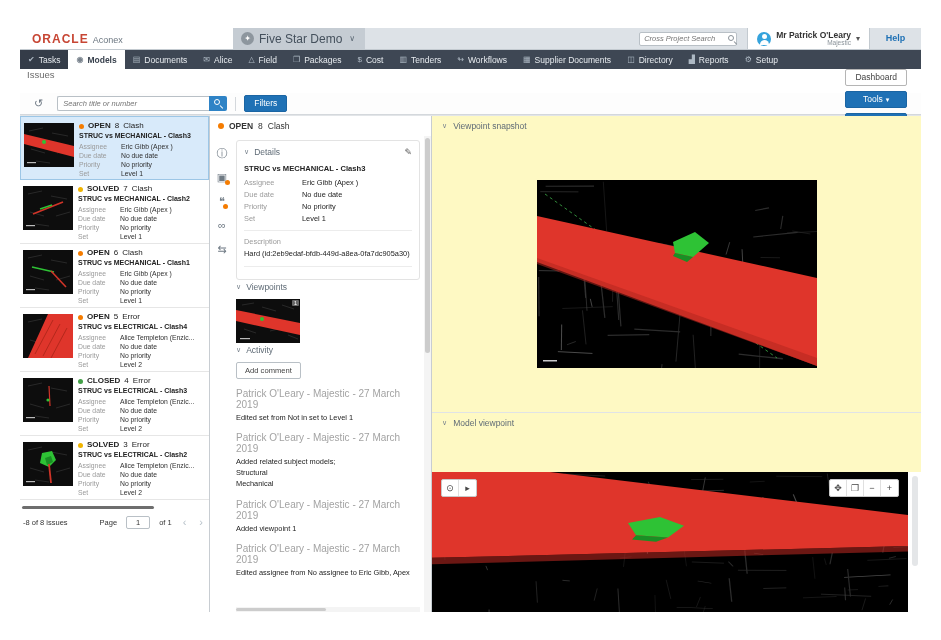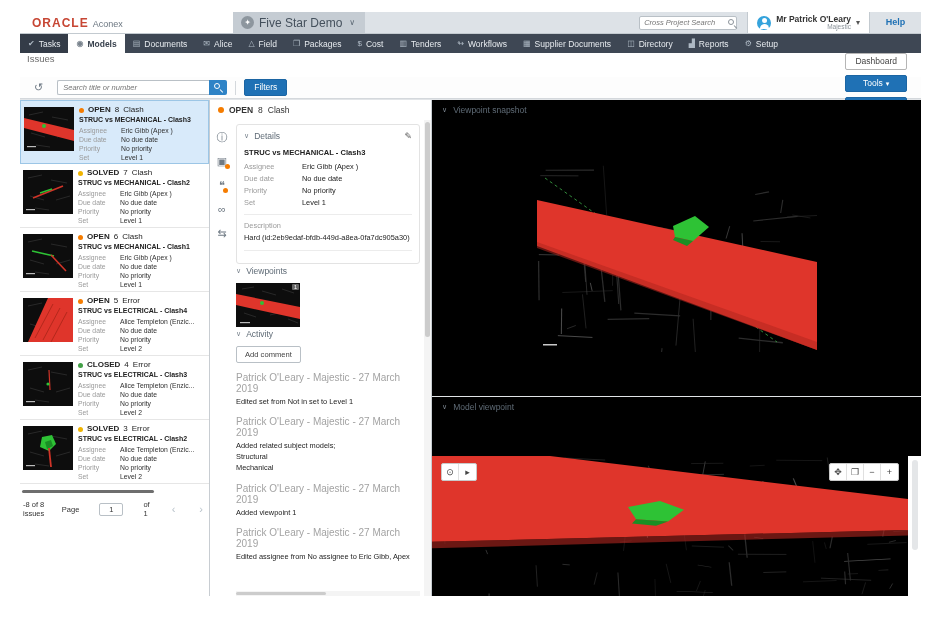--- a/index.html
+++ b/index.html
@@ -1,17 +1,17 @@
 <!DOCTYPE html>
 <html><head>
 <meta charset="utf-8">
 <style>
   *{box-sizing:border-box;margin:0;padding:0;}
   html,body{width:941px;height:640px;background:#fff;font-family:"Liberation Sans",sans-serif;overflow:hidden;}
-  .app{position:absolute;left:20px;top:12px;width:901px;height:584px;background:#fff;font-size:9px;color:#333;}
+  .app{position:absolute;left:20px;top:28px;width:901px;height:584px;background:#fff;font-size:9px;color:#333;}
 
   
   .utilbar{height:22px;background:#dde2e7;border-bottom:1px solid #c3cad0;display:flex;align-items:stretch;}
   .brand{width:213px;background:#fff;display:flex;align-items:center;padding-left:12px;gap:4px;}
   .brand .oracle{color:#c74634;font-weight:bold;font-size:12px;letter-spacing:1px;}
   .brand .product{color:#6b7680;font-size:9px;padding-top:2px;}
   .proj-chip{width:132px;background:#c5ccd3;display:flex;align-items:center;gap:5px;padding:0 8px;cursor:pointer;}
   .org-avatar{width:13px;height:13px;border-radius:50%;background:#8d969e;color:#fff;font-size:8px;line-height:13px;text-align:center;flex:none;}
   .proj-label{color:#44505c;font-size:12px;white-space:nowrap;}
   .chip-caret{color:#5c6874;font-size:8px;margin-left:2px;}
@@ -54,41 +54,41 @@
   .tsearch input{width:152px;height:15px;border:1px solid #b9c0c6;border-right:none;border-radius:2px 0 0 2px;font-size:7.5px;font-style:italic;color:#888;padding:0 5px;font-family:"Liberation Sans",sans-serif;}
   .tsearch .sbtn{width:18px;height:15px;background:#2e83c6;border-radius:0 2px 2px 0;position:relative;cursor:pointer;}
   .sbtn .mag{border-color:#fff;left:5px;top:3px;right:auto;}
   .sbtn .mag::after{background:#fff;}
   .tool-div{width:1px;height:14px;background:#d4d8dc;}
 
   
   .main{display:flex;height:497px;border-top:1px solid #e2e5e8;}
   .left-panel{width:190px;border-right:1px solid #c8cdd2;display:flex;flex-direction:column;background:#fff;}
   .mid-panel{width:222px;border-right:1px solid #c8cdd2;display:flex;flex-direction:column;background:#fff;}
-  .right-panel{flex:1;display:flex;flex-direction:column;background:#000000;gap:40px;}
+  .right-panel{flex:1;display:flex;flex-direction:column;background:#fef9c3;gap:40px;}
 
   
   .card{display:flex;gap:5px;padding:4px 3px;border-bottom:1px solid #e6e6e6;height:64px;cursor:pointer;background:#fff;}
   .card.sel{background:#d8eafa;border:1px solid #9cc6e6;}
   .thumb{width:50px;height:44px;flex:none;background:#0d0d0d;margin-top:2px;}
   .thumb svg{display:block;}
   .cbody{flex:1;min-width:0;line-height:1.25;}
   .crow1{display:flex;align-items:center;gap:4px;}
   .dot{width:5px;height:5px;border-radius:50%;flex:none;}
   .cstatus{font-weight:bold;font-size:8px;color:#222;}
   .cnum{font-size:8px;color:#222;}
   .ctype{font-size:8px;color:#222;}
   .ctitle{font-weight:bold;font-size:7px;color:#222;white-space:nowrap;overflow:hidden;text-overflow:ellipsis;margin:1px 0;}
   .frow{display:flex;font-size:6.8px;line-height:1.35;}
   .flab{width:42px;color:#9a9a9a;flex:none;}
   .fval{color:#2f2f2f;white-space:nowrap;overflow:hidden;text-overflow:ellipsis;}
 
   .hscroll-left{height:3px;width:132px;background:#6e6e6e;margin:6px 0 0 2px;border-radius:2px;cursor:pointer;}
   .list-footer{display:flex;align-items:center;padding:7px 4px 0 3px;font-size:7.5px;color:#333;}
-  .pager{margin-left:auto;display:flex;align-items:center;gap:20px;}
+  .pager{margin-left:auto;display:flex;align-items:center;gap:9px;}
   .page-input{width:24px;height:13px;border:1px solid #b9c0c6;border-radius:2px;text-align:center;font-size:7.5px;color:#333;font-family:"Liberation Sans",sans-serif;}
   .pg-arrow{color:#b8c2ca;font-size:11px;line-height:1;cursor:pointer;padding:0 2px;}
 
   
   .mid-head{height:20px;display:flex;align-items:center;gap:5px;padding:0 8px;flex:none;}
   .mid-head .dot{width:6px;height:6px;}
   .mid-head .hstatus{font-weight:bold;font-size:8.5px;}
   .mid-head .hnum,.mid-head .htype{font-size:8.5px;}
   .mid-body{flex:1;display:flex;min-height:0;}
   .rail{width:24px;flex:none;display:flex;flex-direction:column;align-items:center;padding-top:12px;gap:13px;}

